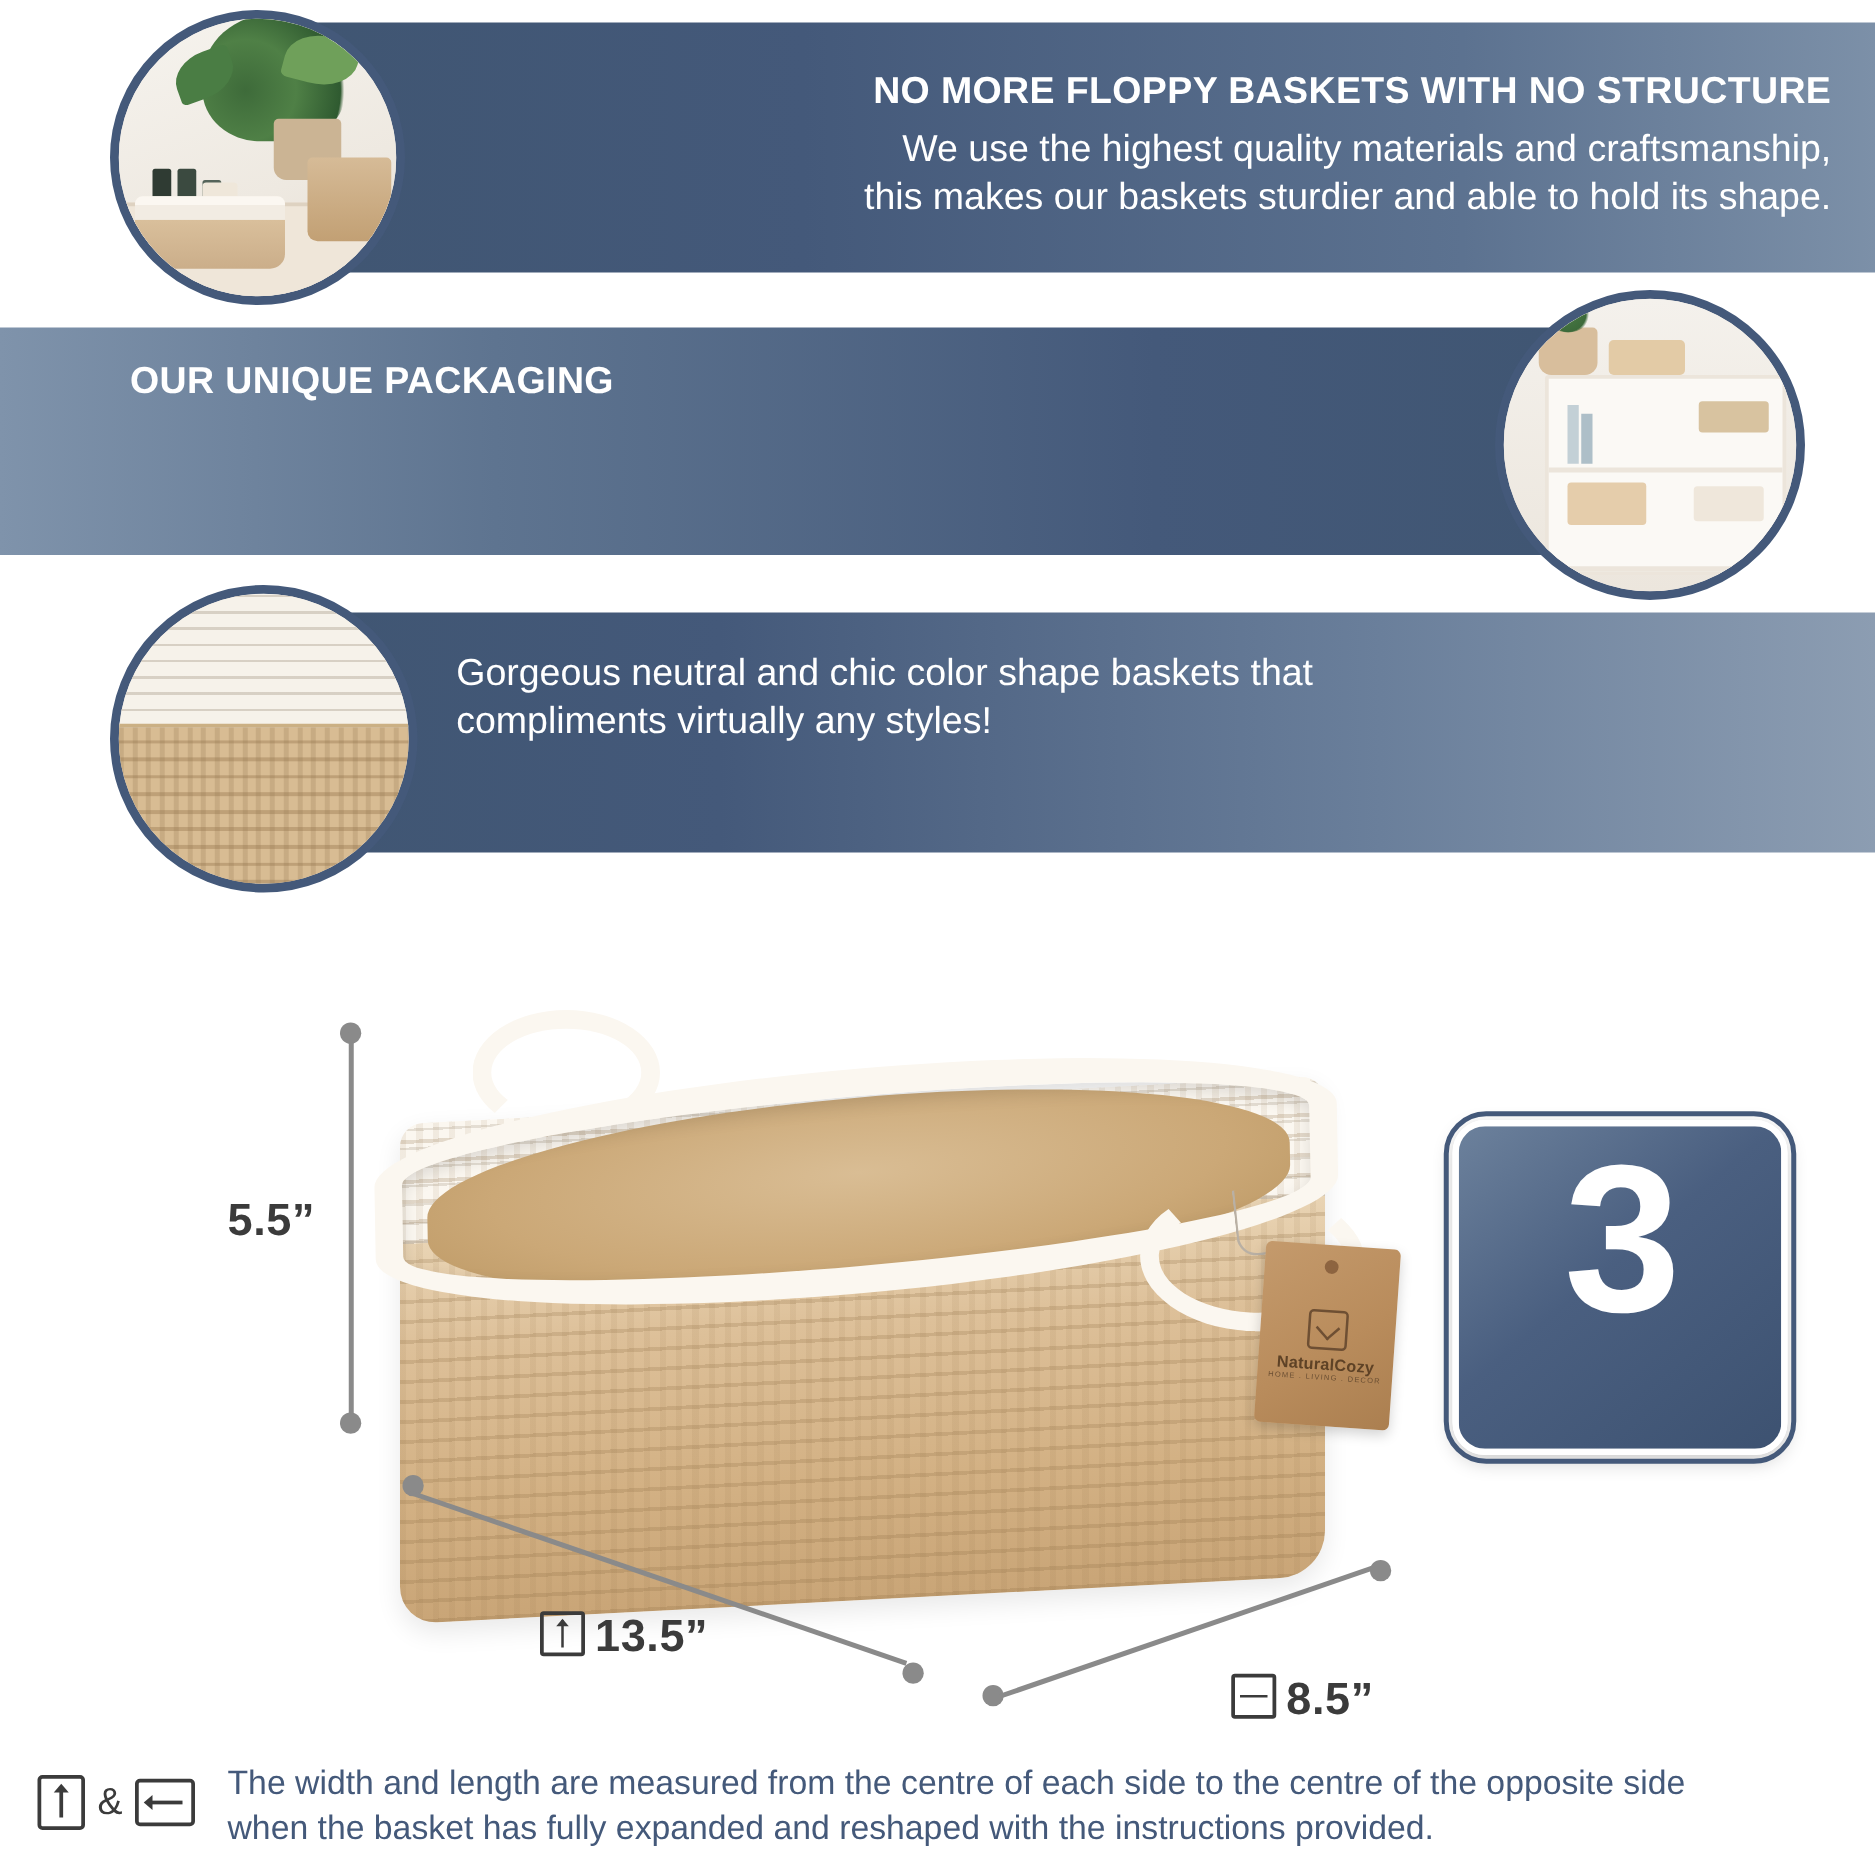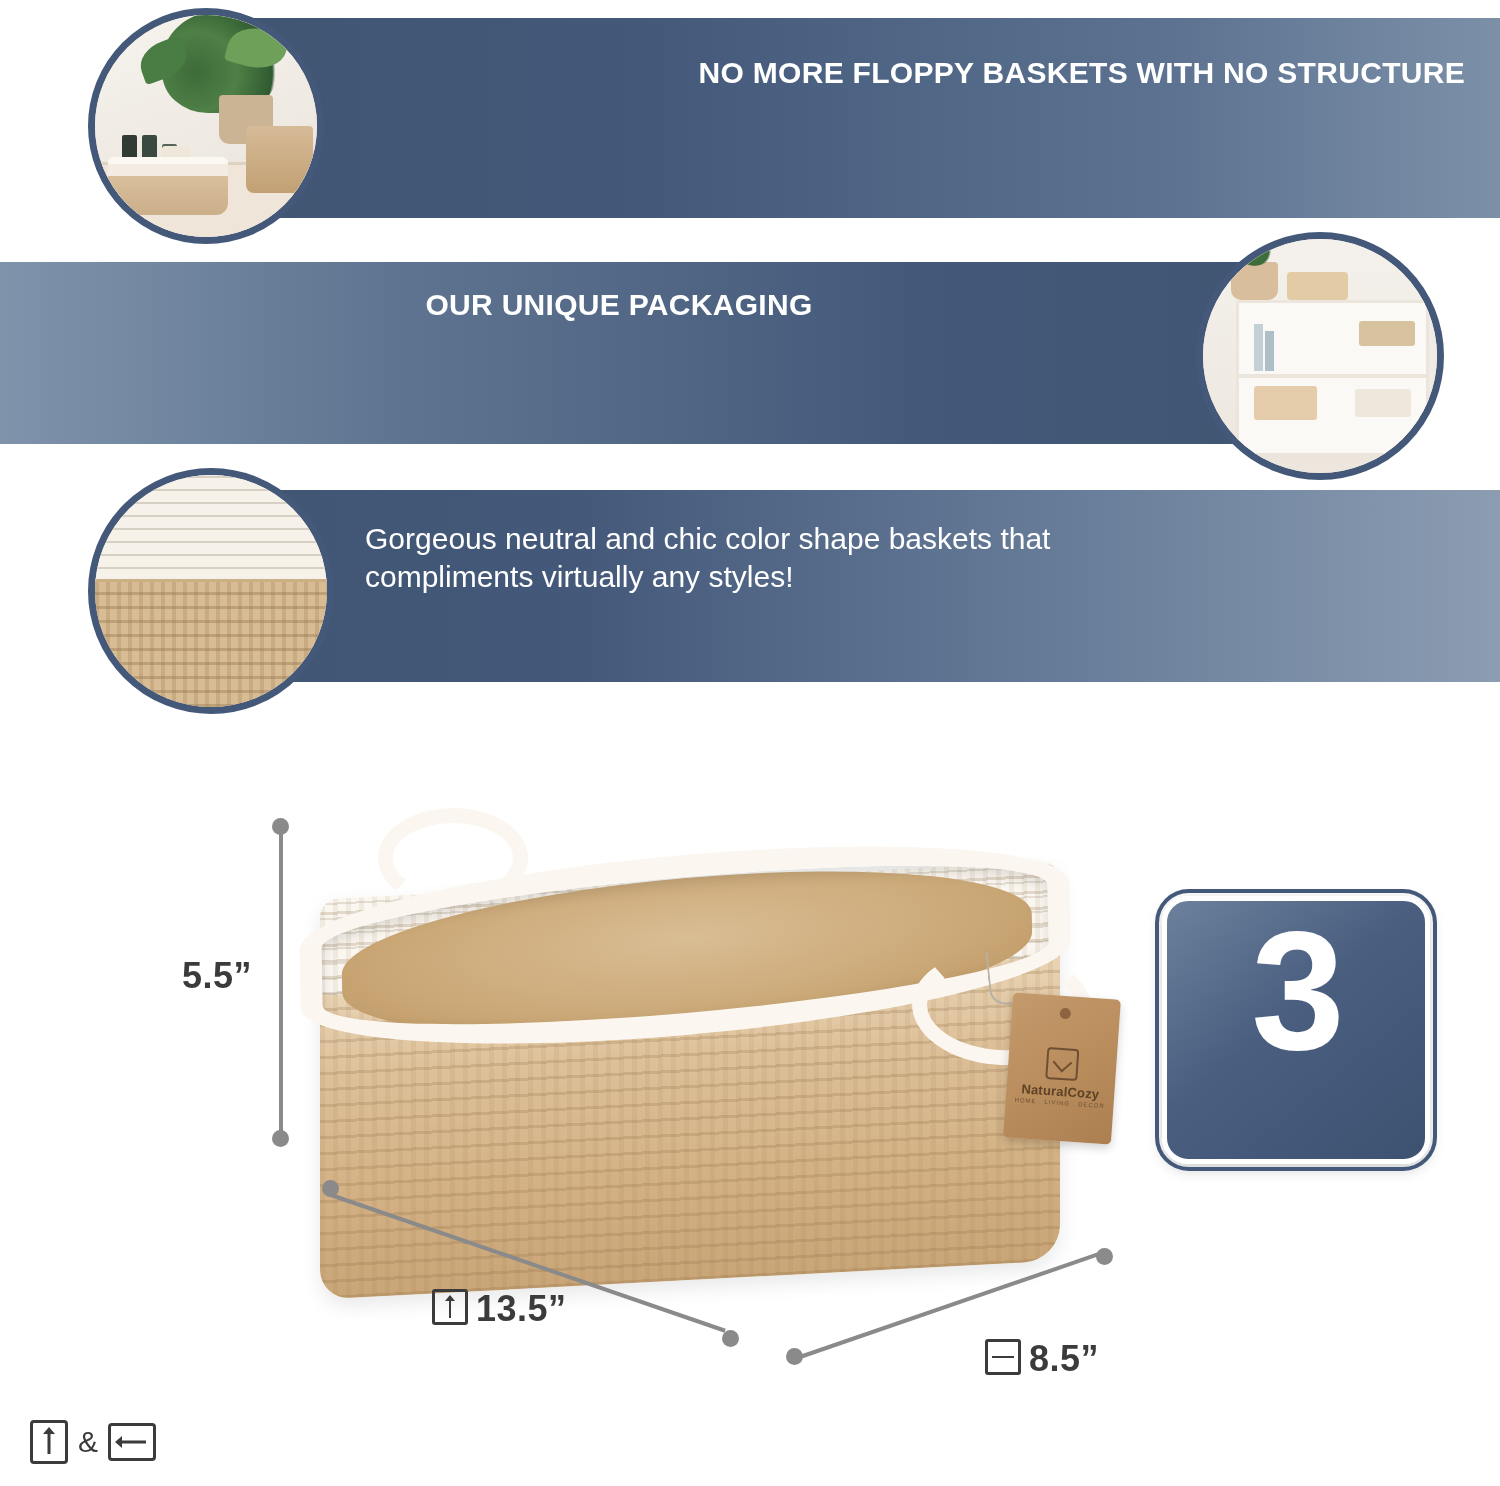--- a/index.html
+++ b/index.html
@@ -57,21 +57,21 @@
   }
   .banner-body {
     font-size: 30px;
     font-weight: normal;
     line-height: 1.28;
     margin: 0;
     white-space: pre-line;
   }
 
   #banner-1 .banner-inner { left: 185px; top: 38px; width: 1100px; text-align: right; }
-  #banner-2 .banner-inner { right: 176px; top: 26px; width: 1050px; text-align: center; }
+  #banner-2 .banner-inner { right: 166px; top: 26px; width: 1050px; text-align: left; }
   #banner-3 .banner-inner { left: 185px; top: 30px; width: 1080px; text-align: left; }
 
   
   .photo-circle {
     position: absolute;
     border-radius: 50%;
     border: 7px solid #44597a;
     overflow: hidden;
     background: #efe9e2;
   }
@@ -301,20 +301,22 @@
     font-size:27px; line-height:1.35; color:#44597a;
     white-space: pre-line;
   }
 </style>
 </head>
 <body>
 
 <div class="banner" id="banner-1">
   <div class="banner-inner">
     <div class="banner-title">NO MORE FLOPPY BASKETS WITH NO STRUCTURE</div>
+    <div class="banner-body">We use the highest quality materials and craftsmanship,
+this makes our baskets sturdier and able to hold its shape.</div>
   </div>
 </div>
 <div class="photo-circle" id="photo-1">
   <div class="ph-inner">
     <div class="p1-wall"></div>
     <div class="p1-plant" style="left:30%;top:-2%;width:52%;height:46%;"></div>
     <div class="p1-leaf" style="left:20%;top:12%;width:22%;height:16%;transform:rotate(-20deg);"></div>
     <div class="p1-leaf" style="left:60%;top:6%;width:26%;height:18%;background:#6fa05a;transform:rotate(15deg);"></div>
     <div class="p1-counter"></div>
     <div class="p1-plantpot" style="left:56%;top:36%;width:24%;height:22%;"></div>
@@ -406,13 +408,15 @@
     <div id="pack-number">3</div>
   </div>
 </div>
 
 <div id="footnote">
   <div id="footnote-icons">
     <span class="fn-box v"></span>
     <span class="fn-amp">&amp;</span>
     <span class="fn-box h"></span>
   </div>
+  <div id="footnote-text">The width and length are measured from the centre of each side to the centre of the opposite side
+when the basket has fully expanded and reshaped with the instructions provided.</div>
 </div>
 
 </body></html>

